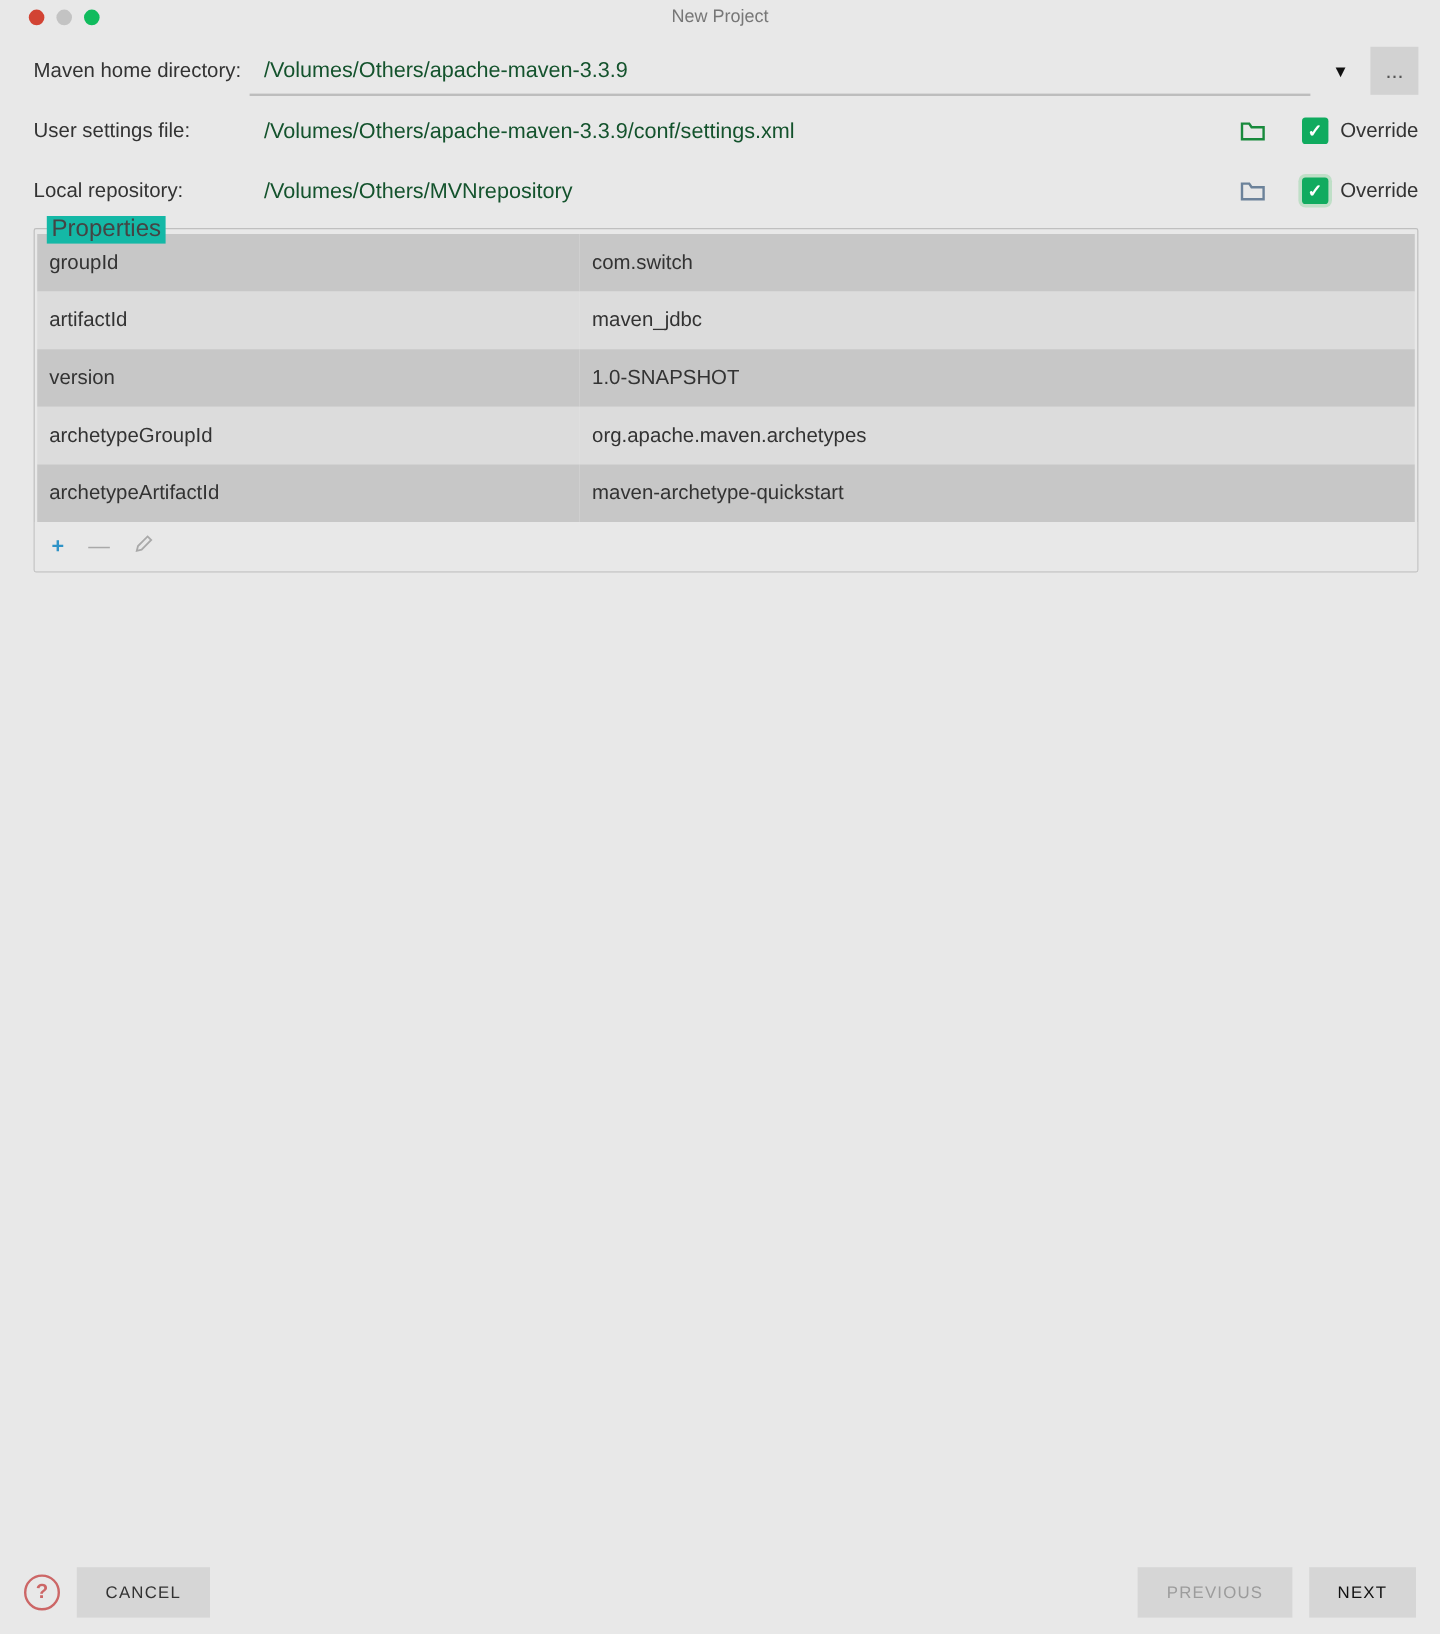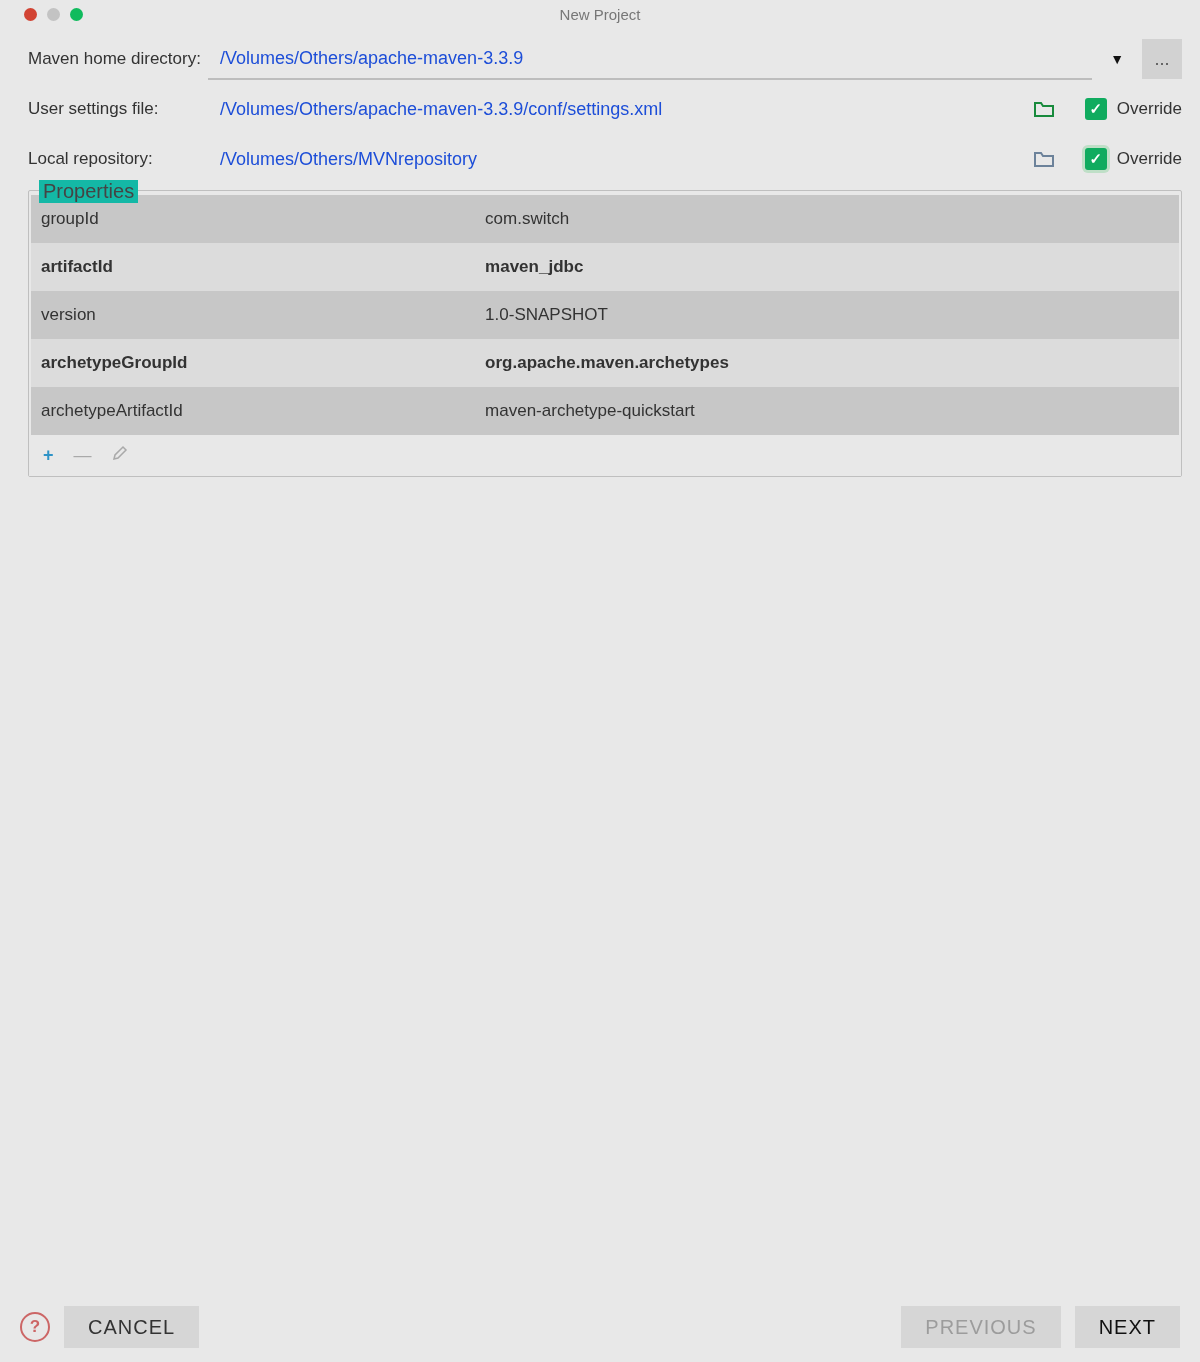--- a/index.html
+++ b/index.html
@@ -10,48 +10,48 @@
   .tl { width: 13px; height: 13px; border-radius: 50%; }
   .tl-red { background: #d24333; }
   .tl-gray { background: #c3c3c3; }
   .tl-green { background: #10bb5d; }
   .title { position: absolute; left: 50%; top: 50%; transform: translate(-50%, -50%); font-size: 15px; color: #777; }
   
   .content { padding: 10px 18px 0 18px; margin-left: 10px; }
   .row { display: flex; align-items: center; margin-bottom: 8px; min-height: 38px; }
   .row .label { width: 180px; color: #333; font-size: 17px; }
   .row .value-area { flex: 1; display: flex; align-items: center; gap: 10px; }
-  .path-input { flex: 1; height: 42px; padding: 0 12px; background: transparent; border: none; border-bottom: 2px solid #bdbdbd; font-size: 18px; color: #1d4ed8; display: flex; align-items: center; }
+  .path-input { flex: 1; height: 42px; padding: 0 12px; background: transparent; border: none; border-bottom: 2px solid #bdbdbd; font-size: 18px; color: #14532d; display: flex; align-items: center; }
   .no-underline { border-bottom: none; }
   .dropdown-row { position: relative; }
   .dropdown-row .chev { cursor: pointer; font-size: 14px; color: #111; padding: 0 8px; }
   .browse-btn { width: 40px; height: 40px; background: #d2d2d2; display: flex; align-items: center; justify-content: center; font-size: 18px; color: #555; cursor: pointer; }
   .version-hint { margin-left: 180px; color: #4f4f4f; font-size: 16px; padding: 4px 10px 14px 10px; }
   .folder-icon { width: 22px; height: 18px; font-size: 18px; display: inline-block; }
   .override-block { display: flex; align-items: center; gap: 10px; margin-left: 20px; }
   .chk { width: 22px; height: 22px; background: #10ab5f; border-radius: 3px; display: flex; align-items: center; justify-content: center; cursor: pointer; }
   .chk.highlight { box-shadow: 0 0 0 3px rgba(180,220,190,0.8); }
   .chk .tick { color: #fff; font-size: 15px; font-weight: bold; }
   .override-lbl { font-size: 17px; color: #333; }
   
   .group { position: relative; border: 1px solid #bfbfbf; border-radius: 2px; margin-top: 10px; }
   .group-title { position: absolute; top: -11px; left: 10px; background: #14b8a6; padding: 0 4px; font-size: 20px; color: #444; }
   .prop-table { width: calc(100% - 4px); margin: 4px 2px 0 2px; border-collapse: collapse; }
   .prop-table td { padding: 14px 10px; font-size: 17px; color: #333; }
   .prop-table tr.odd { background: #c7c7c7; }
-  .prop-table tr.even { background: #dcdcdc; font-weight: bold; }
+  .prop-table tr.even { background: #dcdcdc; }
   .tbl-actions { display: flex; gap: 20px; padding: 10px 14px; align-items: center; background: #e8e8e8; }
   .tbl-actions .act { font-size: 18px; cursor: pointer; }
   .act-add { color: #2e93c7; font-weight: bold; }
   .act-minus { color: #a9a9a9; }
   .act-edit { color: #a9a9a9; }
   
   .footer { position: absolute; bottom: 0; left: 0; right: 0; height: 70px; display: flex; align-items: center; padding: 0 20px; gap: 14px; }
   .help-btn { width: 30px; height: 30px; border: 2px solid #c66; border-radius: 50%; display: flex; align-items: center; justify-content: center; color: #c66; font-weight: bold; font-size: 17px; cursor: pointer; }
-  .btn { height: 42px; padding: 0 24px; background: #d6d6d6; border: none; font-size: 20px; letter-spacing: 1px; cursor: pointer; color: #333; }
+  .btn { height: 42px; padding: 0 24px; background: #d6d6d6; border: none; font-size: 14px; letter-spacing: 1px; cursor: pointer; color: #333; }
   .btn.disabled { color: #9c9c9c; }
   .btn.primary { color: #111; font-weight: 500; }
   .spacer { flex: 1; }
 </style>
 </head>
 <body>
 
 <div class="titlebar">
   <div class="traffic-lights">
     <div class="tl tl-red"></div>

